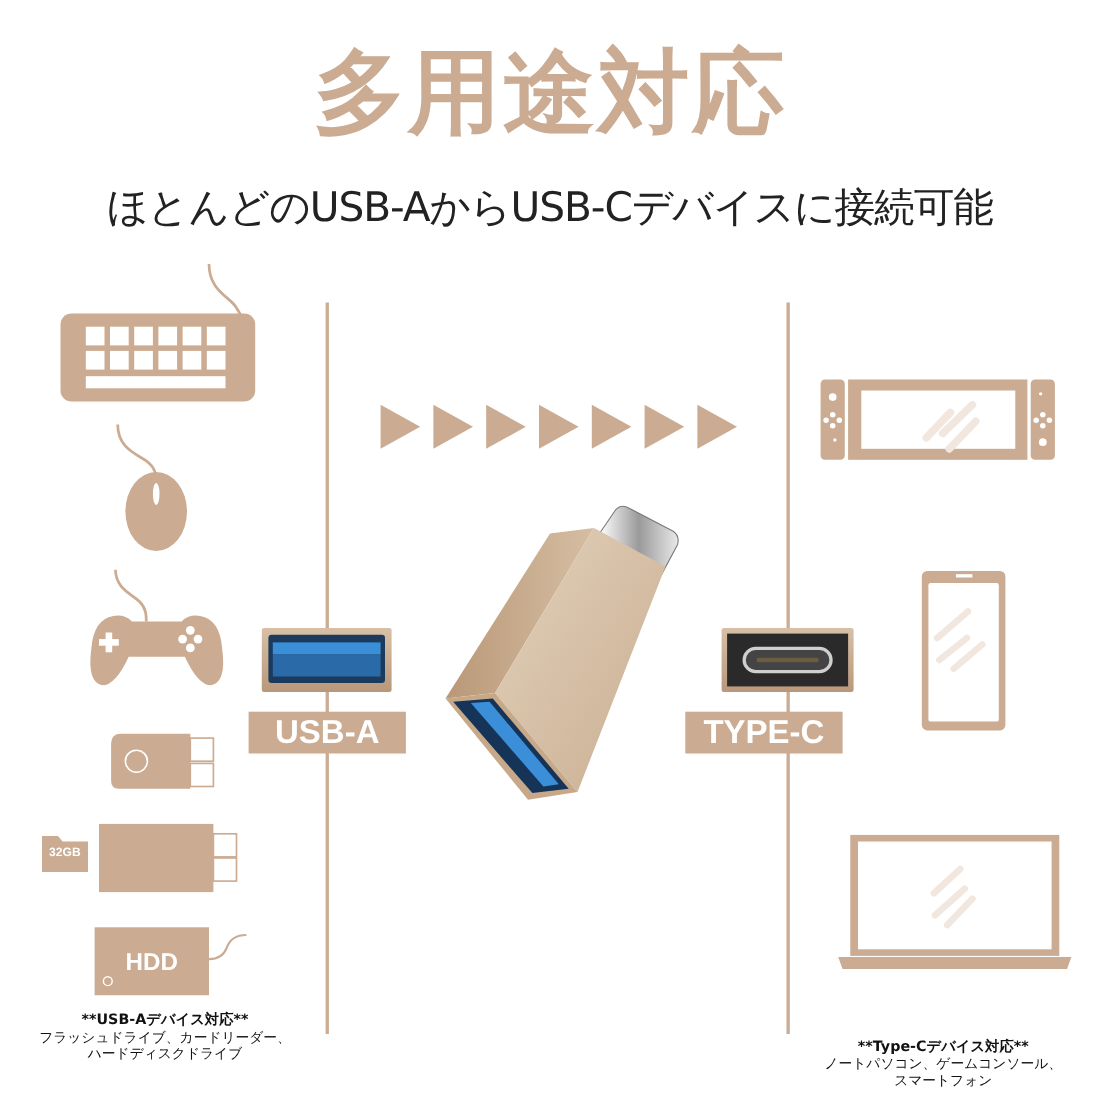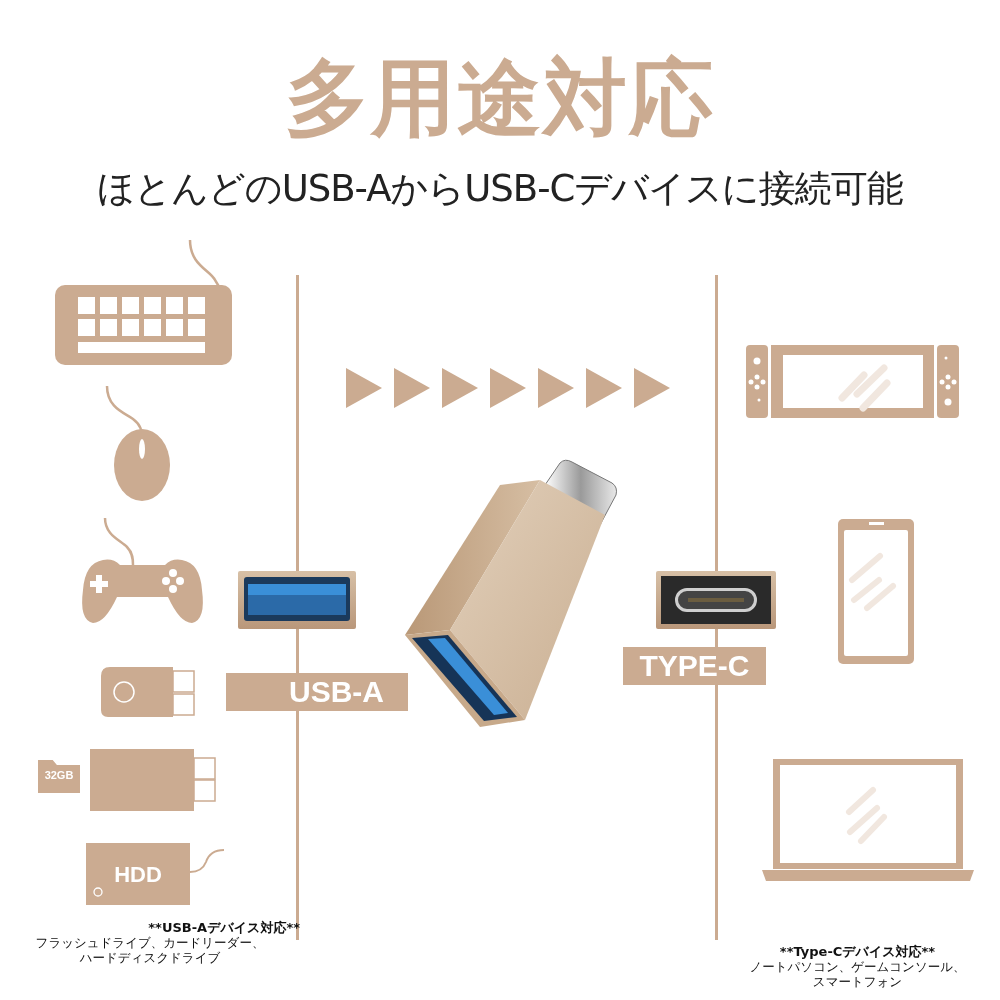--- a/index.html
+++ b/index.html
@@ -1,19 +1,19 @@
 <!DOCTYPE html>
 <html><head>
 <meta charset="utf-8">
 <style>
   html, body { margin:0; padding:0; background:#ffffff; }
   body { width:1000px; height:1000px; position:relative; overflow:hidden;
          font-family:"DejaVu Sans", sans-serif; }
   .abs { position:absolute; }
-  .title { left:0; top:48px; width:1000px; text-align:center; font-size:84px;
+  .title { left:0; top:34px; width:1000px; text-align:center; font-size:84px;
            font-weight:bold; color:#cbab91; letter-spacing:2px; line-height:100px; }
   .subtitle { left:0; top:164px; width:1000px; text-align:center; font-size:37px;
               color:#222222; line-height:50px; letter-spacing:-1px; }
   .vline { width:3px; background:#cbab91; top:275px; height:665px; }
   .label-box { background:#cbab91; color:#ffffff; font-family:"Liberation Sans", sans-serif;
                font-weight:bold; font-size:30px; text-align:center; line-height:38px; height:38px; }
   .caption { text-align:center; font-size:12.5px; color:#111; line-height:15px; }
   .arrows { left:346px; top:368px; display:flex; gap:12px; }
   .arrow { width:0; height:0; border-top:20px solid transparent; border-bottom:20px solid transparent;
            border-left:36px solid #cbab91; }
@@ -86,21 +86,21 @@
   <path d="M106 32 Q118 32 122 22 Q126 10 140 10" stroke="#cbab91" stroke-width="2" fill="none"></path>
 </svg>
 <div class="abs" style="left:86px;top:862px;width:104px;text-align:center;color:#fff;font-size:22px;font-weight:bold;font-family:'Liberation Sans',sans-serif;">HDD</div>
 
 <div class="abs" style="left:238px;top:571px;width:118px;height:58px;background:linear-gradient(#d7c0a6,#b9977a);border-radius:2px;">
   <div style="position:absolute;left:6px;top:6px;width:106px;height:44px;background:#1b3a5c;border-radius:3px;">
     <div style="position:absolute;left:4px;top:7px;width:98px;height:11px;background:#3a8fd8;"></div>
     <div style="position:absolute;left:4px;top:18px;width:98px;height:20px;background:#2b6aa8;"></div>
   </div>
 </div>
-<div class="abs label-box" style="left:226px;top:673px;width:143px;padding-left:39px;">USB-A</div>
+<div class="abs label-box" style="left:226px;top:647px;width:143px;">USB-A</div>
 
 <div class="abs" style="left:656px;top:571px;width:120px;height:58px;background:linear-gradient(#d7c0a6,#b9977a);border-radius:2px;">
   <div style="position:absolute;left:5px;top:5px;width:110px;height:48px;background:#2a2a2a;">
     <div style="position:absolute;left:14px;top:12px;width:82px;height:24px;border-radius:12px;background:#444;border:3px solid #cfcfcf;box-sizing:border-box;">
       <div style="position:absolute;left:10px;top:7px;width:56px;height:4px;background:#6b5d40;"></div>
     </div>
   </div>
 </div>
 <div class="abs label-box" style="left:623px;top:647px;width:143px;">TYPE-C</div>
 
@@ -185,21 +185,21 @@
   <rect x="20" y="10" width="176" height="98" fill="#fff"></rect>
   <path d="M2 115 L214 115 L210 126 L6 126 Z" fill="#cbab91"></path>
   <g stroke="#f1e7df" stroke-width="6" stroke-linecap="round">
     <line x1="89" y1="57" x2="113" y2="35"></line>
       <line x1="90" y1="77" x2="117" y2="53"></line>
       <line x1="101" y1="86" x2="124" y2="62"></line>
   </g>
 </svg>
 
 <div class="abs caption" style="left:0;top:920px;width:300px;">
-  <div style="font-weight:bold;font-size:13px;text-align:right;">**USB-Aデバイス対応**</div>
+  <div style="font-weight:bold;font-size:13px;">**USB-Aデバイス対応**</div>
   <div>フラッシュドライブ、カードリーダー、</div>
   <div>ハードディスクドライブ</div>
 </div>
 <div class="abs caption" style="left:715px;top:944px;width:285px;">
   <div style="font-weight:bold;font-size:13px;">**Type-Cデバイス対応**</div>
   <div>ノートパソコン、ゲームコンソール、</div>
   <div>スマートフォン</div>
 </div>
 
 </body></html>

